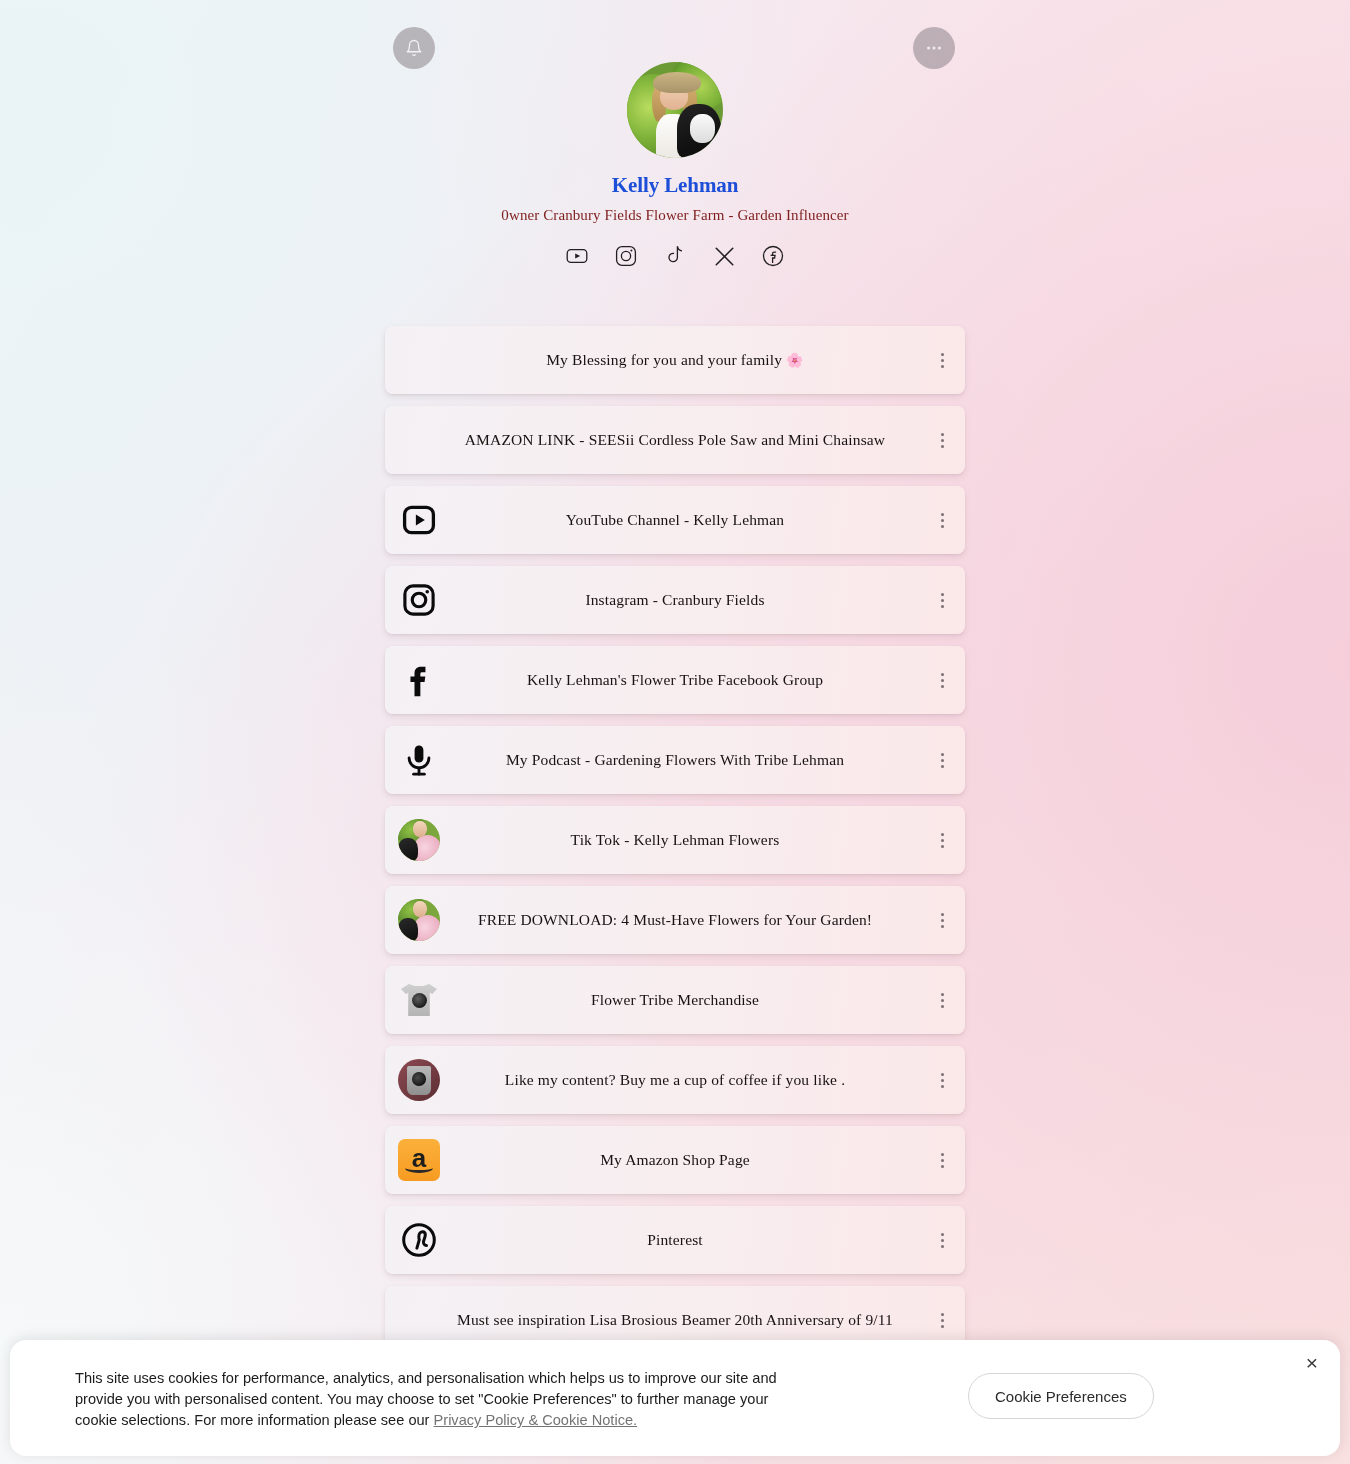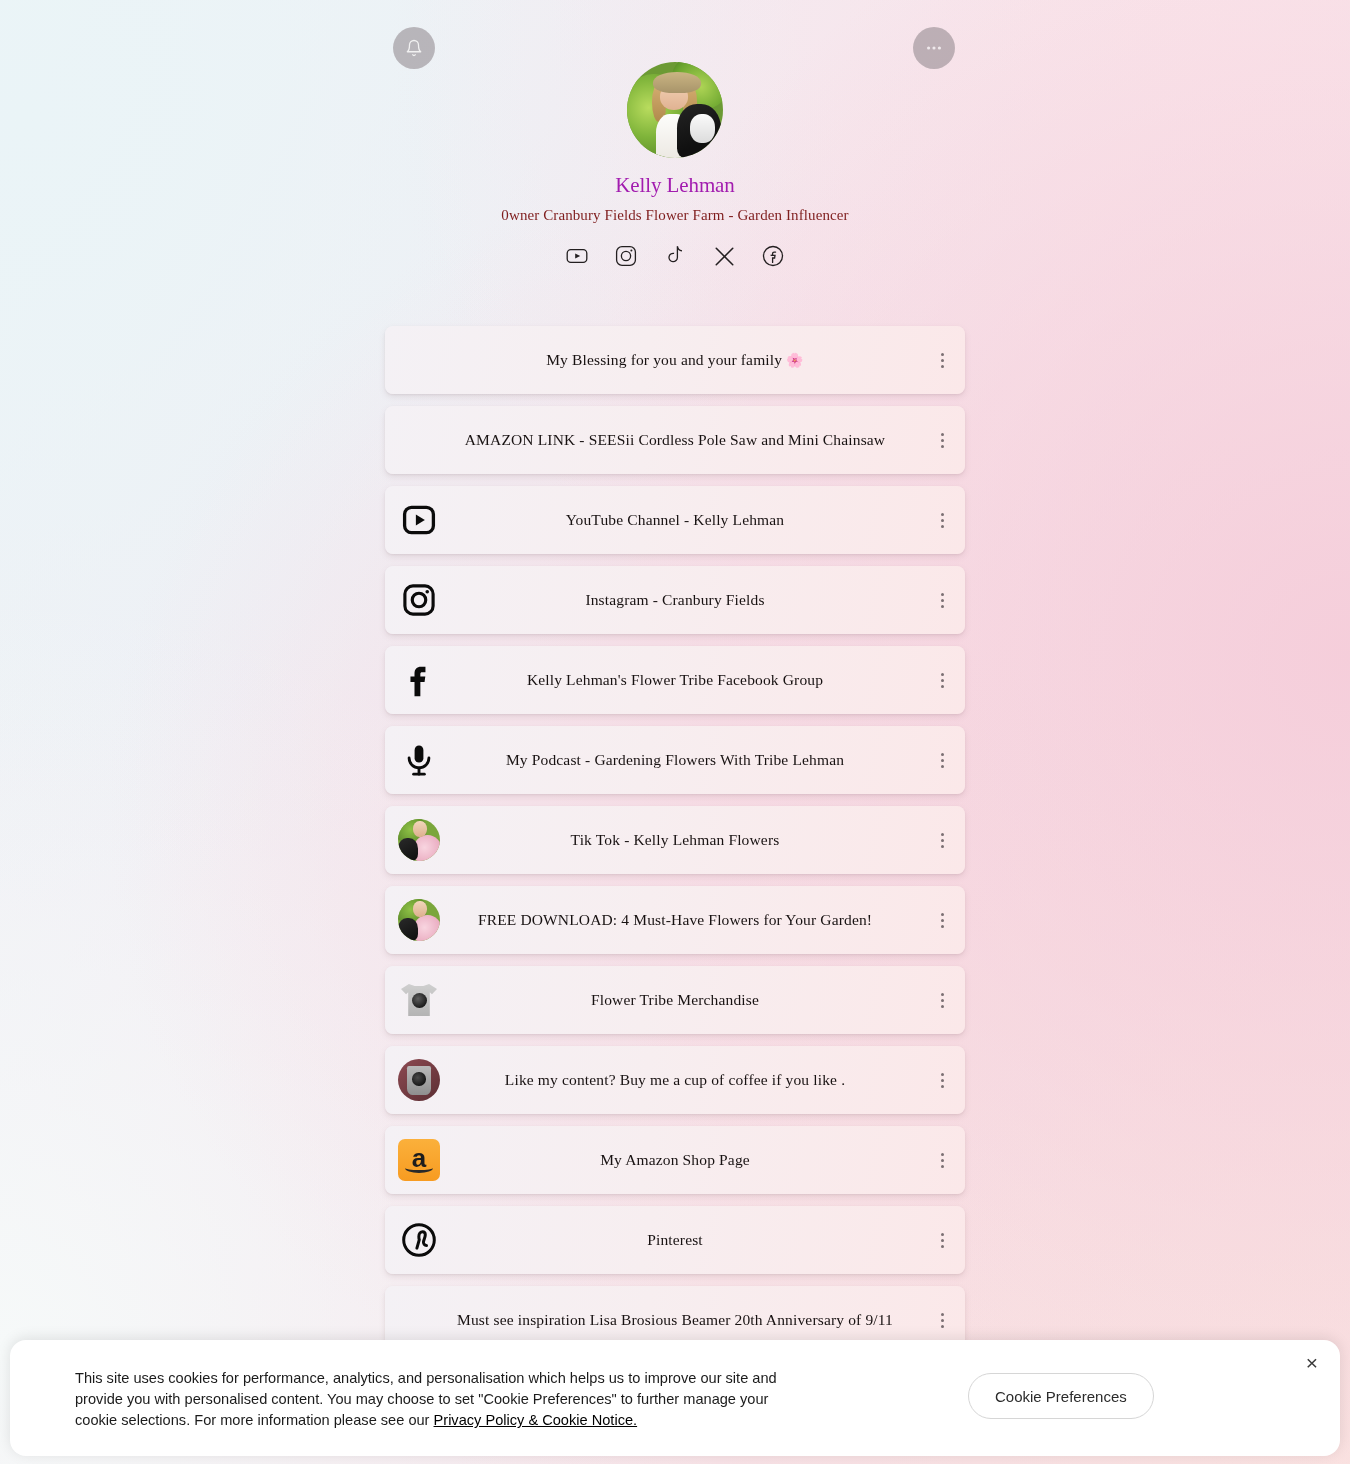--- a/index.html
+++ b/index.html
@@ -109,22 +109,22 @@
   }
   #avatar .dogFace {
     position:absolute; right:8%; bottom:16%; width:26%; height:30%;
     background: linear-gradient(180deg,#fafafa 0%, #dcdcdc 100%);
     border-radius: 45%;
   }
 
   #display-name {
     margin-top: 15px;
     font-size: 21px;
-    font-weight: 400;
-    color: #a21caf;
+    font-weight: 700;
+    color: #1d4ed8;
     letter-spacing: -0.1px;
   }
   #bio {
     margin-top: 9px;
     font-size: 15px;
     color: #7f1d1d;
     letter-spacing: 0.1px;
   }
 
   #social-row {
@@ -288,21 +288,21 @@
     position: absolute;
     left: 65px;
     top: 28px;
     width: 710px;
     font-family: "Liberation Sans", sans-serif;
     font-size: 14.6px;
     line-height: 1.45;
     color: #1b1b1b;
   }
   #cookie-text a {
-    color: #000000;
+    color: #737373;
     text-decoration: underline;
   }
   #cookie-prefs-btn {
     position: absolute;
     left: 958px;
     top: 33px;
     height: 46px;
     padding: 4px 26px;
     border: 1px solid #d6d6d6;
     border-radius: 23px;

